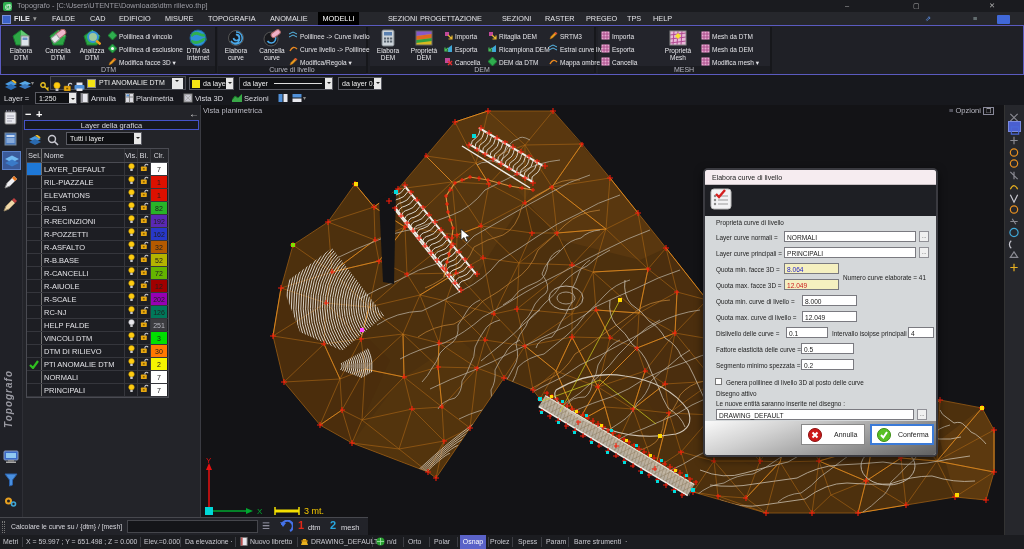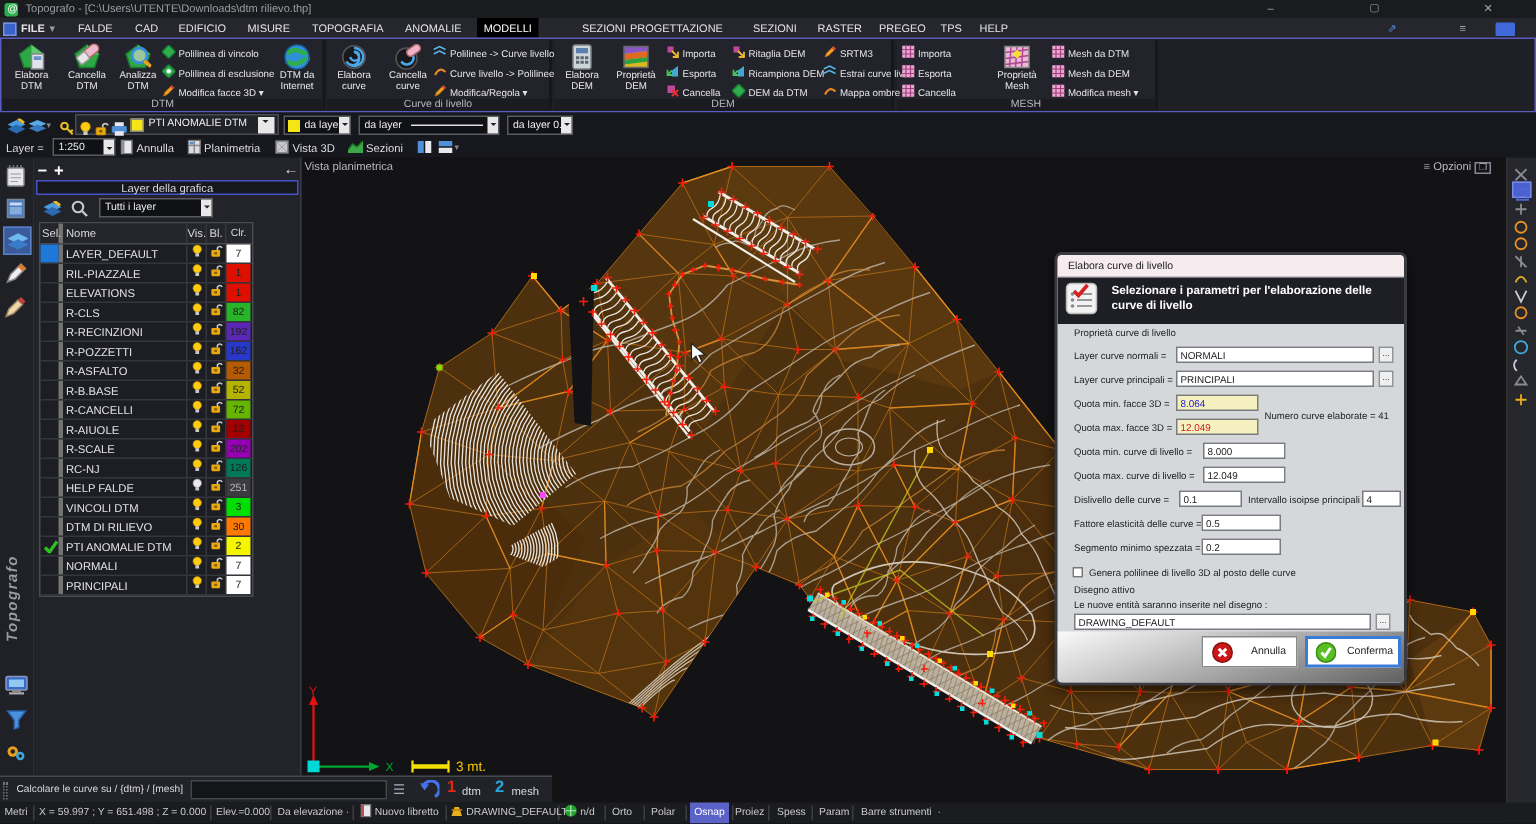--- a/index.html
+++ b/index.html
@@ -17,21 +17,21 @@
 .leftstrip{left:0;top:105px;width:23px;height:412px;background:#202127;border-right:1px solid #2e2f35}
 .lpanel{left:23px;top:105px;width:178px;height:412px;background:#232429;border-right:1px solid #3a3b42}
 .canvas{left:201px;top:105px;width:904px;height:430px;background:#131316;overflow:hidden}
 .rstrip{left:1004px;top:105px;width:20px;height:444px;background:#26272c;border-left:1px solid #333}
 .combo{position:absolute;background:#101114;border:1px solid #5a5b63;color:#eee;font-size:7px}
 .combo .arr{position:absolute;right:0;top:0;bottom:0;width:7px;background:#e8e8e8}
 .combo .arr:after{content:"";position:absolute;left:1.5px;top:45%;border:2px solid transparent;border-top-color:#222}
 .ltable{position:absolute;left:3px;top:43px;width:143px;border:1px solid #4a4b52;background:#1d1e23}
 .ltable .hdr{display:flex;height:14px;line-height:14px;color:#d8d8de;font-size:7.5px;border-bottom:1px solid #4a4b52;background:#25262b}
 .lrow{display:flex;height:13px;line-height:13px;color:#e2e2e6;font-size:7.5px;border-bottom:1px solid #35363c}
-.c1{width:15px;border-right:3px solid #737373;position:relative}
+.c1{width:15px;border-right:1px solid #737373;position:relative}
 .c2{width:83px;border-right:1px solid #35363c;padding-left:2px;white-space:nowrap;overflow:hidden}
 .c3{width:13px;border-right:1px solid #35363c;text-align:center}
 .c4{width:13px;border-right:1px solid #35363c;text-align:center}
 .c5{width:16px;text-align:center;color:#111;font-size:7px}
 .dlg{left:703px;top:168px;width:235px;height:289px;background:#d5d8da;border:2px solid #3a3a40;border-radius:5px;overflow:hidden;box-shadow:0 3px 8px rgba(0,0,0,.6)}
 .dlgtitle{height:15px;background:#f6ecf0;color:#222;font-size:7px;line-height:15px;padding-left:7px;border-bottom:1px solid #c8c0c4}
 .dlgbanner{height:31px;background:#1e1f24;color:#fff;font-size:7.8px;font-weight:bold;position:relative}
 .fld{position:absolute;background:#fff;border:1px solid #7a7a80;font-size:6.6px;color:#222;line-height:9px;padding:1px 0 0 2px;height:11px}
 .flbl{position:absolute;font-size:6.4px;color:#222;white-space:nowrap}
 .dots{position:absolute;width:10px;height:11px;background:#f0f0f0;border:1px solid #909096;font-size:6px;text-align:center;color:#444;line-height:9px}
@@ -842,21 +842,20 @@
     <div class="dlgtitle">Elabora curve di livello</div>
     <div class="dlgbanner">
       <div style="position:absolute;left:5px;top:3px"><svg width="22" height="22" viewBox="0 0 22 22">
           <rect x="1" y="1" width="20" height="20" rx="3" fill="#f2f2f4" stroke="#bbb"></rect>
           <circle cx="5" cy="8" r="1.2" fill="#888"></circle>
           <circle cx="5" cy="12" r="1.2" fill="#888"></circle>
           <circle cx="5" cy="16" r="1.2" fill="#888"></circle>
           <path d="M8 8 H18 M8 12 H18 M8 16 H18" stroke="#999" stroke-width="1.2"></path>
           <path d="M6 6 L9 9 L15 2" stroke="#d42020" stroke-width="2.4" fill="none"></path>
         </svg></div>
-      <div style="position:absolute;left:36px;top:4px;line-height:9.5px">Selezionare i parametri per l'elaborazione delle<br>curve di livello</div>
     </div>
     <div style="position:absolute;left:0;top:0;width:100%;height:100%">
       <div class="flbl" style="left:11px;top:49px;color:#222">Proprietà curve di livello</div>
       <div class="flbl" style="left:11px;top:64px;color:#222">Layer curve normali =</div>
       <div class="fld" style="left:79px;top:61px;width:132px;background:#fff;color:#222">NORMALI</div>
       <div class="dots" style="left:214px;top:61px">...</div>
       <div class="flbl" style="left:11px;top:80px;color:#222">Layer curve principali =</div>
       <div class="fld" style="left:79px;top:77px;width:132px;background:#fff;color:#222">PRINCIPALI</div>
       <div class="dots" style="left:214px;top:77px">...</div>
       <div class="flbl" style="left:11px;top:96px;color:#222">Quota min. facce 3D =</div>

